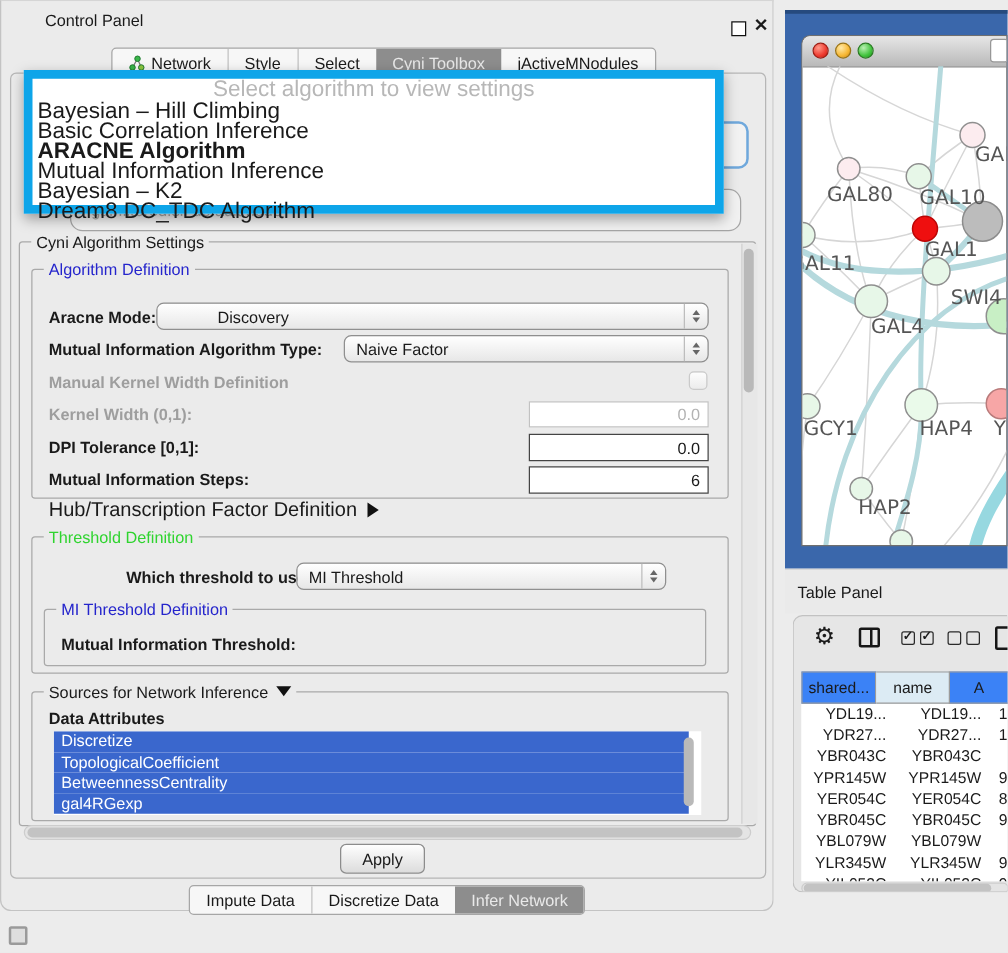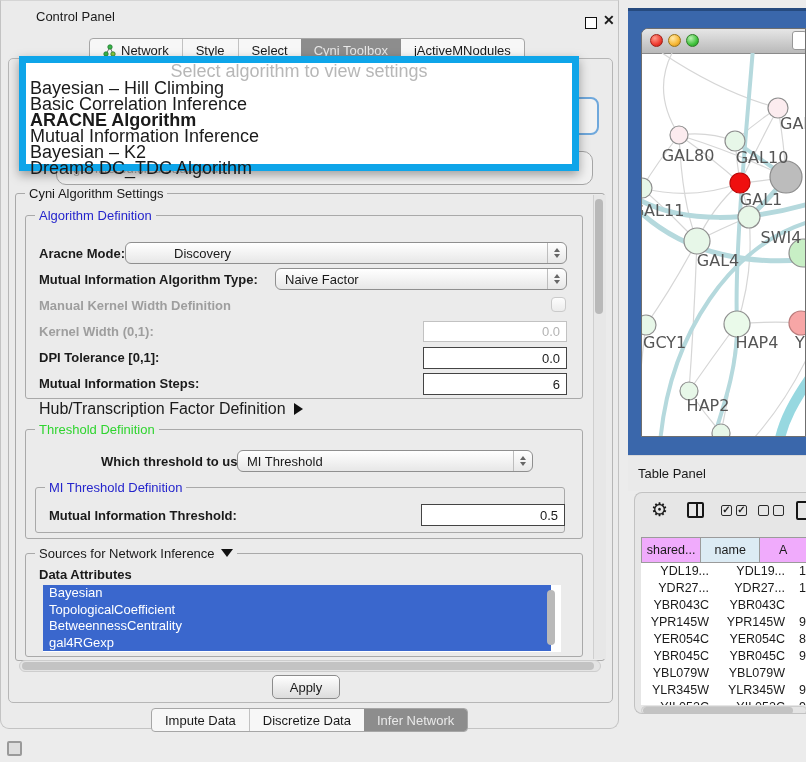--- a/index.html
+++ b/index.html
@@ -84,21 +84,21 @@
     border-right:none;border-radius:8px 0 0 8px;box-sizing:border-box;overflow:hidden;}
   .gear{font-size:19px;line-height:19px;}
   .colicon{width:17px;height:16px;border:2px solid #161616;border-radius:2px;box-sizing:border-box;position:relative;}
   .colicon:after{content:"";position:absolute;left:50%;top:0;bottom:0;width:2px;background:#161616;}
   .cb{width:11px;height:11px;border:1.5px solid #2a2a2a;border-radius:2px;box-sizing:border-box;
     font-size:10px;line-height:8px;text-align:center;font-weight:700;}
   .docicon{width:14px;height:19px;border:2px solid #161616;border-radius:2px;box-sizing:border-box;}
   .ttable{position:absolute;left:6px;top:44px;width:166px;height:168px;background:#fff;overflow:hidden;font-size:12.5px;}
   .thead{display:flex;height:26px;}
   .th{box-sizing:border-box;border:1px solid #9b9b9b;border-left:none;display:flex;align-items:center;
-    justify-content:center;background:#f0abfc;}
+    justify-content:center;background:#3b82f6;}
   .th:first-child{border-left:1px solid #9b9b9b;}
   .trow{display:flex;height:17px;line-height:17px;}
   .td{box-sizing:border-box;overflow:hidden;white-space:nowrap;}
   .td.r{text-align:right;padding-right:9px;}
   .td.l{text-align:left;padding-left:5px;}
   .mini-sq{left:7px;top:741px;width:15px;height:15px;border:2px solid #9a9a9a;background:#dedede;border-radius:2px;box-sizing:border-box;}
   svg text{font-family:"DejaVu Sans",sans-serif;}
 </style>
 </head>
 <body>
@@ -202,30 +202,27 @@
     <span>MI Threshold</span>
     <span class="stepper">
         <span class="tri-up"></span>
         <span class="tri-dn"></span>
       </span>
   </div>
   <div class="abs group" style="left:34px;top:486px;width:530px;height:46px;">
     <span class="legend blue">MI Threshold Definition</span>
   </div>
   <div class="abs lbl" style="left:48px;top:507px;">Mutual Information Threshold:</div>
-  <div class="field" style="left:420px;top:503px;width:144px;height:22px;">
-    <span>0.5</span>
-  </div>
 
   <div class="abs group" style="left:24px;top:552px;width:558px;height:104px;">
     <span class="legend"><span>Sources for Network Inference</span><span class="arrow-down"></span></span>
   </div>
   <div class="abs lbl" style="left:38px;top:566px;">Data Attributes</div>
   <div class="abs attr-list">
-    <div class="attr-item">Bayesian</div>
+    <div class="attr-item">Discretize</div>
     <div class="attr-item">TopologicalCoefficient</div>
     <div class="attr-item">BetweennessCentrality</div>
     <div class="attr-item">gal4RGexp</div>
   </div>
   <div class="abs vthumb" style="left:546px;top:589px;width:8px;height:55px;"></div>
   <div class="abs hscroll" style="left:18px;top:659px;width:582px;height:12px;"></div>
   <div class="abs hthumb" style="left:21px;top:661px;width:572px;height:8px;"></div>
 
   <div class="abs btn" style="left:271px;top:674px;width:66px;height:22px;">
     <span>Apply</span>

